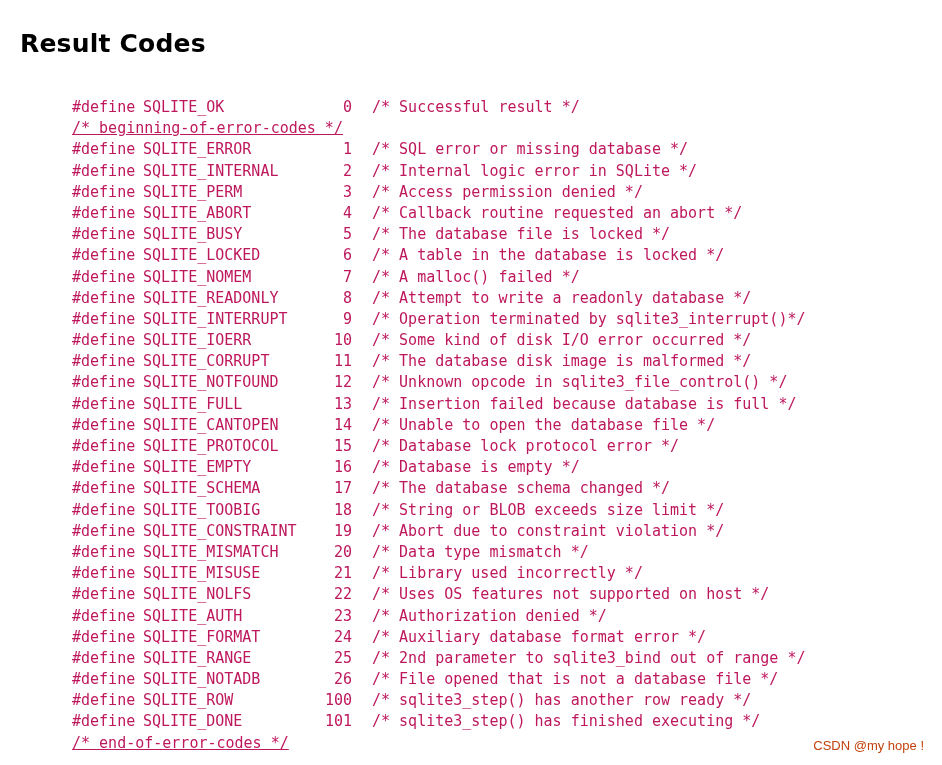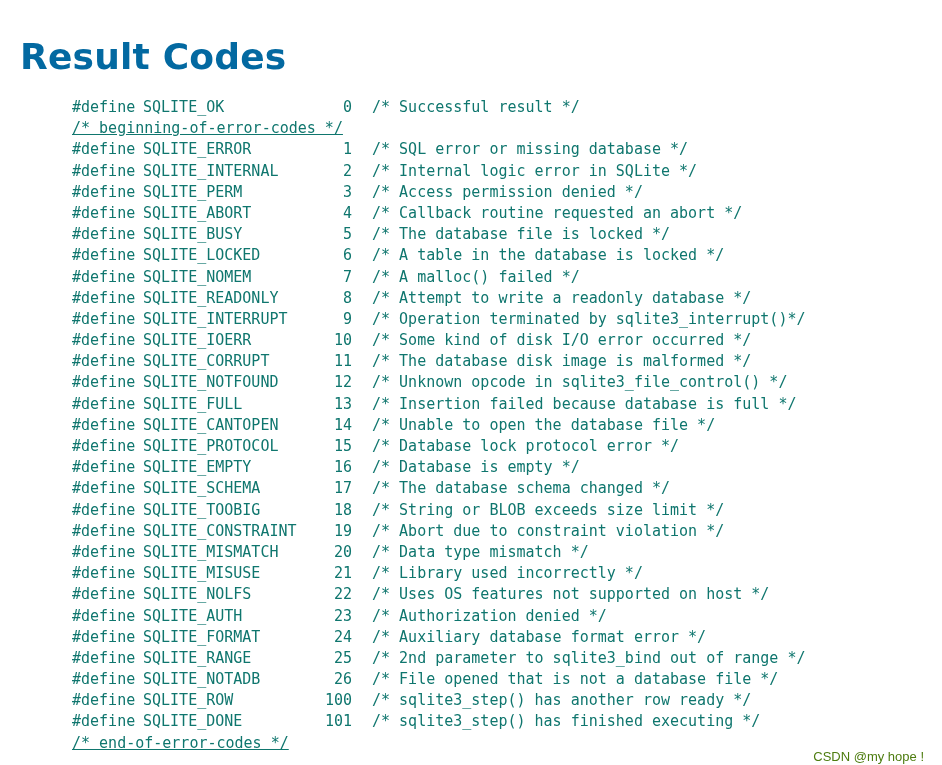--- a/index.html
+++ b/index.html
@@ -15,34 +15,34 @@
     font-family: "Liberation Sans", sans-serif;
     color: #000000;
   }
 
   #page-title {
     position: absolute;
     left: 20px;
     top: 12px;
     font-family: "DejaVu Sans", sans-serif;
     font-weight: bold;
-    font-size: 36px;
+    font-size: 25px;
     letter-spacing: 0.2px;
-    color: #0369a1;
+    color: #000000;
     white-space: pre;
   }
 
   #code-block {
     position: absolute;
     left: 72px;
     top: 82px;
     font-family: "DejaVu Sans Mono", "Liberation Mono", monospace;
     font-size: 15px;
     line-height: 21.2px;
-    color: #0f766e;
+    color: #be185d;
     white-space: pre;
   }
 
   .code-line {
     height: 21.2px;
     white-space: pre;
     display: block;
   }
 
   .col-directive {
@@ -66,24 +66,24 @@
     display: inline-block;
   }
   .bare-comment {
     display: inline-block;
     text-decoration: underline;
   }
 
   #watermark {
     position: absolute;
     right: 18px;
-    bottom: 1px;
+    bottom: 12px;
     font-family: "Liberation Sans", sans-serif;
     font-size: 13px;
-    color: #4d7c0f;
+    color: #c2410c;
     white-space: pre;
   }
 </style>
 </head>
 <body>
 
 <h1 id="page-title">Result Codes</h1>
 
 <pre id="code-block"><span class="code-line"><span class="col-directive">#define</span><span class="col-name">SQLITE_OK</span><span class="col-value">0</span><span class="col-gap"> </span><span class="col-comment">/* Successful result */</span></span><span class="code-line"><span class="bare-comment">/* beginning-of-error-codes */</span></span><span class="code-line"><span class="col-directive">#define</span><span class="col-name">SQLITE_ERROR</span><span class="col-value">1</span><span class="col-gap"> </span><span class="col-comment">/* SQL error or missing database */</span></span><span class="code-line"><span class="col-directive">#define</span><span class="col-name">SQLITE_INTERNAL</span><span class="col-value">2</span><span class="col-gap"> </span><span class="col-comment">/* Internal logic error in SQLite */</span></span><span class="code-line"><span class="col-directive">#define</span><span class="col-name">SQLITE_PERM</span><span class="col-value">3</span><span class="col-gap"> </span><span class="col-comment">/* Access permission denied */</span></span><span class="code-line"><span class="col-directive">#define</span><span class="col-name">SQLITE_ABORT</span><span class="col-value">4</span><span class="col-gap"> </span><span class="col-comment">/* Callback routine requested an abort */</span></span><span class="code-line"><span class="col-directive">#define</span><span class="col-name">SQLITE_BUSY</span><span class="col-value">5</span><span class="col-gap"> </span><span class="col-comment">/* The database file is locked */</span></span><span class="code-line"><span class="col-directive">#define</span><span class="col-name">SQLITE_LOCKED</span><span class="col-value">6</span><span class="col-gap"> </span><span class="col-comment">/* A table in the database is locked */</span></span><span class="code-line"><span class="col-directive">#define</span><span class="col-name">SQLITE_NOMEM</span><span class="col-value">7</span><span class="col-gap"> </span><span class="col-comment">/* A malloc() failed */</span></span><span class="code-line"><span class="col-directive">#define</span><span class="col-name">SQLITE_READONLY</span><span class="col-value">8</span><span class="col-gap"> </span><span class="col-comment">/* Attempt to write a readonly database */</span></span><span class="code-line"><span class="col-directive">#define</span><span class="col-name">SQLITE_INTERRUPT</span><span class="col-value">9</span><span class="col-gap"> </span><span class="col-comment">/* Operation terminated by sqlite3_interrupt()*/</span></span><span class="code-line"><span class="col-directive">#define</span><span class="col-name">SQLITE_IOERR</span><span class="col-value">10</span><span class="col-gap"> </span><span class="col-comment">/* Some kind of disk I/O error occurred */</span></span><span class="code-line"><span class="col-directive">#define</span><span class="col-name">SQLITE_CORRUPT</span><span class="col-value">11</span><span class="col-gap"> </span><span class="col-comment">/* The database disk image is malformed */</span></span><span class="code-line"><span class="col-directive">#define</span><span class="col-name">SQLITE_NOTFOUND</span><span class="col-value">12</span><span class="col-gap"> </span><span class="col-comment">/* Unknown opcode in sqlite3_file_control() */</span></span><span class="code-line"><span class="col-directive">#define</span><span class="col-name">SQLITE_FULL</span><span class="col-value">13</span><span class="col-gap"> </span><span class="col-comment">/* Insertion failed because database is full */</span></span><span class="code-line"><span class="col-directive">#define</span><span class="col-name">SQLITE_CANTOPEN</span><span class="col-value">14</span><span class="col-gap"> </span><span class="col-comment">/* Unable to open the database file */</span></span><span class="code-line"><span class="col-directive">#define</span><span class="col-name">SQLITE_PROTOCOL</span><span class="col-value">15</span><span class="col-gap"> </span><span class="col-comment">/* Database lock protocol error */</span></span><span class="code-line"><span class="col-directive">#define</span><span class="col-name">SQLITE_EMPTY</span><span class="col-value">16</span><span class="col-gap"> </span><span class="col-comment">/* Database is empty */</span></span><span class="code-line"><span class="col-directive">#define</span><span class="col-name">SQLITE_SCHEMA</span><span class="col-value">17</span><span class="col-gap"> </span><span class="col-comment">/* The database schema changed */</span></span><span class="code-line"><span class="col-directive">#define</span><span class="col-name">SQLITE_TOOBIG</span><span class="col-value">18</span><span class="col-gap"> </span><span class="col-comment">/* String or BLOB exceeds size limit */</span></span><span class="code-line"><span class="col-directive">#define</span><span class="col-name">SQLITE_CONSTRAINT</span><span class="col-value">19</span><span class="col-gap"> </span><span class="col-comment">/* Abort due to constraint violation */</span></span><span class="code-line"><span class="col-directive">#define</span><span class="col-name">SQLITE_MISMATCH</span><span class="col-value">20</span><span class="col-gap"> </span><span class="col-comment">/* Data type mismatch */</span></span><span class="code-line"><span class="col-directive">#define</span><span class="col-name">SQLITE_MISUSE</span><span class="col-value">21</span><span class="col-gap"> </span><span class="col-comment">/* Library used incorrectly */</span></span><span class="code-line"><span class="col-directive">#define</span><span class="col-name">SQLITE_NOLFS</span><span class="col-value">22</span><span class="col-gap"> </span><span class="col-comment">/* Uses OS features not supported on host */</span></span><span class="code-line"><span class="col-directive">#define</span><span class="col-name">SQLITE_AUTH</span><span class="col-value">23</span><span class="col-gap"> </span><span class="col-comment">/* Authorization denied */</span></span><span class="code-line"><span class="col-directive">#define</span><span class="col-name">SQLITE_FORMAT</span><span class="col-value">24</span><span class="col-gap"> </span><span class="col-comment">/* Auxiliary database format error */</span></span><span class="code-line"><span class="col-directive">#define</span><span class="col-name">SQLITE_RANGE</span><span class="col-value">25</span><span class="col-gap"> </span><span class="col-comment">/* 2nd parameter to sqlite3_bind out of range */</span></span><span class="code-line"><span class="col-directive">#define</span><span class="col-name">SQLITE_NOTADB</span><span class="col-value">26</span><span class="col-gap"> </span><span class="col-comment">/* File opened that is not a database file */</span></span><span class="code-line"><span class="col-directive">#define</span><span class="col-name">SQLITE_ROW</span><span class="col-value">100</span><span class="col-gap"> </span><span class="col-comment">/* sqlite3_step() has another row ready */</span></span><span class="code-line"><span class="col-directive">#define</span><span class="col-name">SQLITE_DONE</span><span class="col-value">101</span><span class="col-gap"> </span><span class="col-comment">/* sqlite3_step() has finished executing */</span></span><span class="code-line"><span class="bare-comment">/* end-of-error-codes */</span></span></pre>
 

